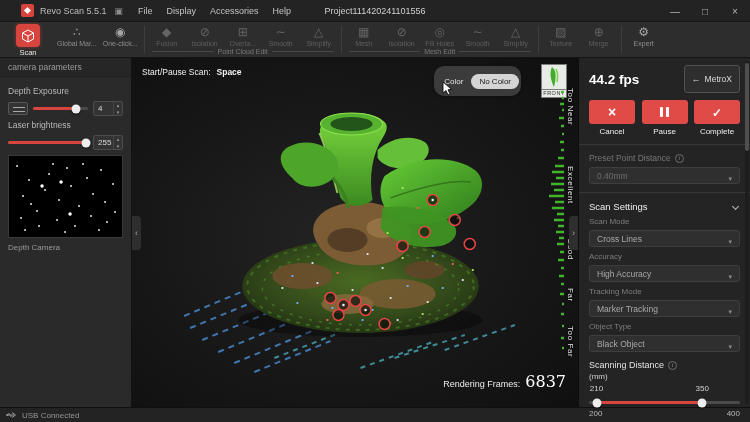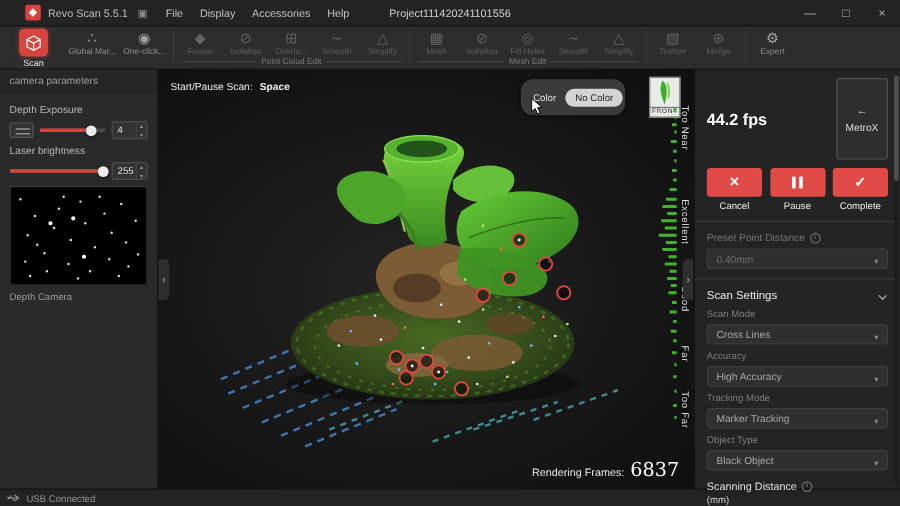--- a/index.html
+++ b/index.html
@@ -82,37 +82,37 @@
     border-radius:8px; color:#e2e2e2; white-space:nowrap; }
   .pill-seg.active { background:#d4d4d4; color:#222; }
   .cursor { position:absolute; left:310px; top:24px; z-index:5; }
   .frame-preview { position:absolute; top:6px; right:11px; width:26px; text-align:center; }
   .frame-img { width:26px; height:26px; background:#e8ebe6; border:1px solid #7c7c7c; }
   .frame-caption { font-size:5.5px; color:#2d2d2d; background:#e8ebe6; border:1px solid #7c7c7c;
     border-top:none; line-height:7px; letter-spacing:.5px; }
   .hist { position:absolute; right:14px; top:28px; width:16px; height:270px; }
   .dist-label { position:absolute; right:3px; writing-mode:vertical-rl; font-size:8px; color:#e3e3e3;
     letter-spacing:.6px; text-shadow:0 0 3px #000; }
-  .rendering { position:absolute; right:12px; bottom:6px; display:flex; align-items:baseline; gap:5px; }
+  .rendering { position:absolute; right:12px; bottom:16px; display:flex; align-items:baseline; gap:5px; }
   .rendering-label { font-size:9px; color:#eaeaea; }
   .rendering-value { font-size:16px; color:#fff; font-family:"DejaVu Serif", serif; }
   .edge-tab { position:absolute; top:50%; transform:translateY(-50%); width:9px; height:34px;
     background:#2e2e2e; color:#a8a8a8; font-size:9px; display:flex; align-items:center; justify-content:center; }
   .edge-tab.left { left:0; border-radius:0 4px 4px 0; }
   .edge-tab.right { right:0; border-radius:4px 0 0 4px; }
   .edge-tab .chev::after { content:"‹"; }
   .edge-tab.right .chev::after { content:"›"; }
 
   
   .right-panel { width:172px; background:#242424; border-left:1px solid #0e0e0e; flex:0 0 auto;
     position:relative; padding:7px 10px; }
   .fps-row { display:flex; align-items:center; justify-content:space-between; }
   .fps { font-size:13.5px; color:#fff; font-weight:bold; }
   .metrox-btn { display:flex; align-items:center; gap:4px; background:#2e2e2e; border:1px solid #525252;
-    border-radius:3px; padding:21px 7px; font-size:8.5px; color:#ddd;flex-direction:column; }
+    border-radius:3px; padding:8px 7px; font-size:8.5px; color:#ddd; }
   .metrox-arrow::after { content:"←"; font-size:9px; color:#ddd; }
   .actions-row { display:flex; justify-content:space-between; margin-top:7px; }
   .action { display:flex; flex-direction:column; align-items:center; width:46px; }
   .action-btn { width:46px; height:24px; background:#e04a47; border-radius:3px;
     display:flex; align-items:center; justify-content:center; gap:3px; }
   .action-label { font-size:8px; color:#ececec; margin-top:3px; }
   .icon-x::after { content:"×"; color:#fff; font-size:14px; font-weight:bold; line-height:1; }
   .icon-check::after { content:"✓"; color:#fff; font-size:12px; font-weight:bold; line-height:1; }
   .pause-bar { width:3px; height:10px; background:#fff; border-radius:1px; display:block; }
   .divider { height:1px; background:#383838; margin:8px -10px; }

